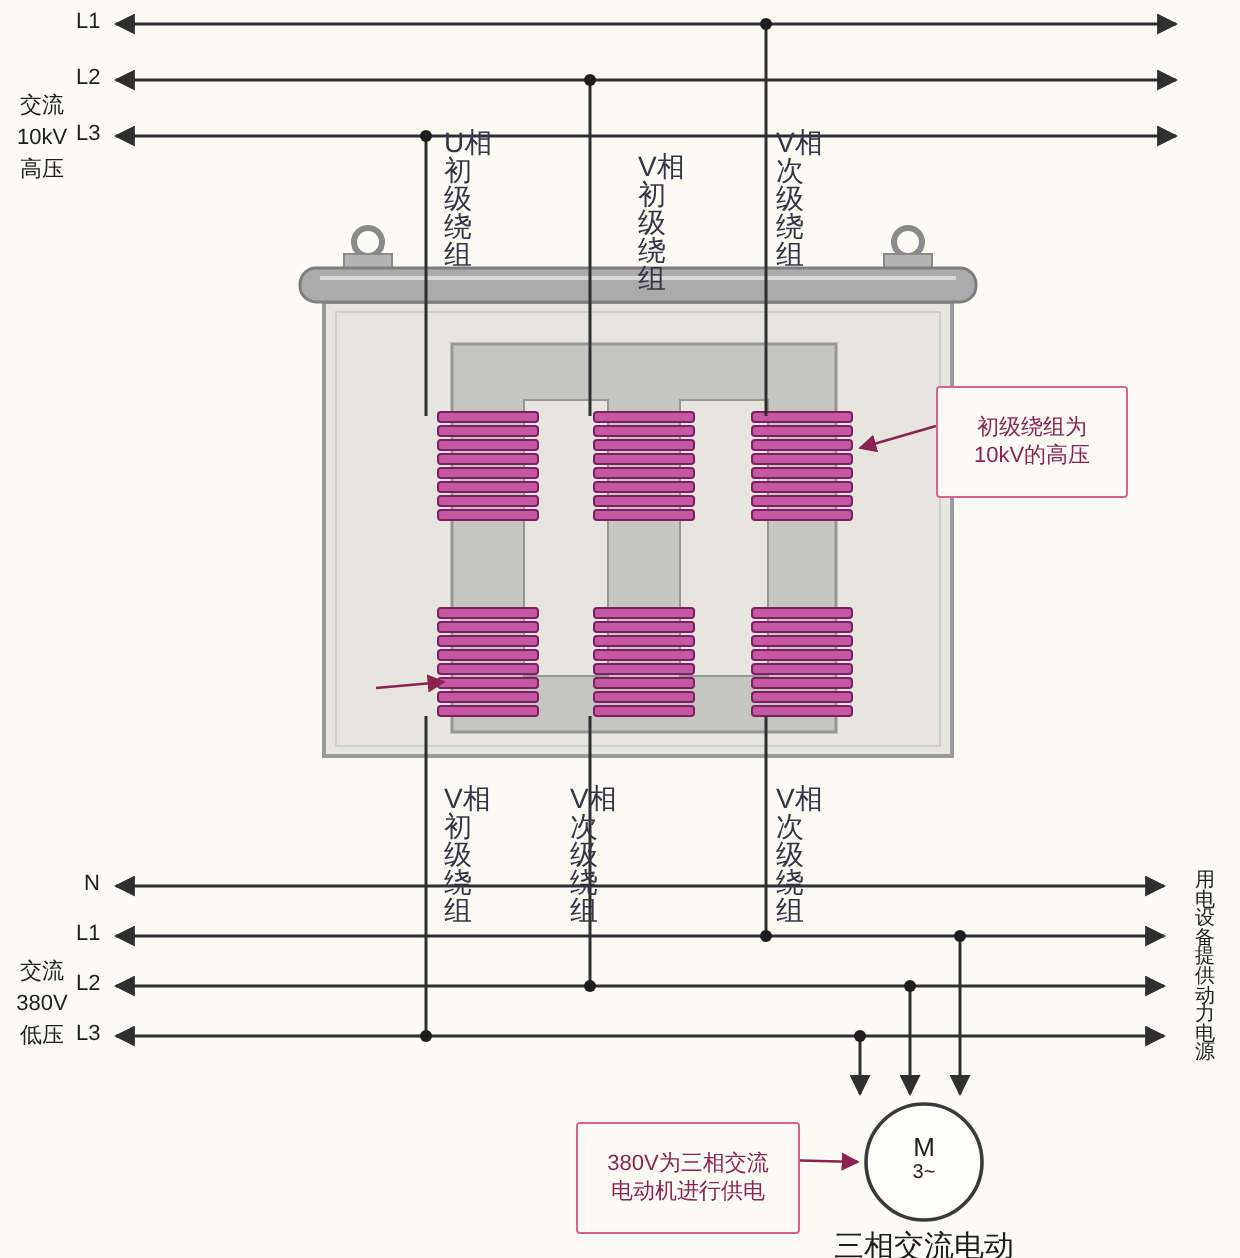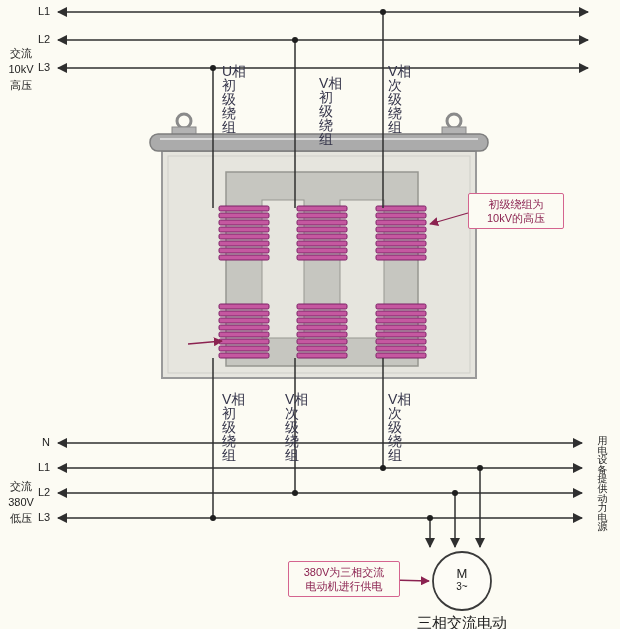--- a/index.html
+++ b/index.html
@@ -14,21 +14,21 @@
   .pre { white-space:pre-line;margin-top:26px; }
   .side-label { width:36px; text-align:center; font-size:11px; line-height:16px; color:#1d1d1d; }
   .bus-letter { font-size:11px; color:#1d1d1d; }
   .wlabel {
     width:26px; word-break:break-all; text-align:left;
     font-size:14px; line-height:14px; color:#35354a;
   }
   .callout {
     position:absolute; border:1.5px solid #d4648f; background:#fcfbf3;
     color:#8b2250; font-size:11px; line-height:14px;
-    padding:3px 5px; text-align:center; white-space:pre-line;
+    padding:13px 5px; text-align:center; white-space:pre-line;
     border-radius:2px;
   }
   .vtext {
     width:13px; word-break:break-all; text-align:center;
     font-size:10px; line-height:9.6px; color:#1d1d1d;
   }
   .motor-text { text-align:center; }
   .motor-m { display:block; font-size:13px; line-height:14px; color:#222; }
   .motor-ph { display:block; font-size:10px; line-height:11px; color:#222; }
   .motor-caption { font-size:15px; text-align:center; color:#1d1d1d; }

